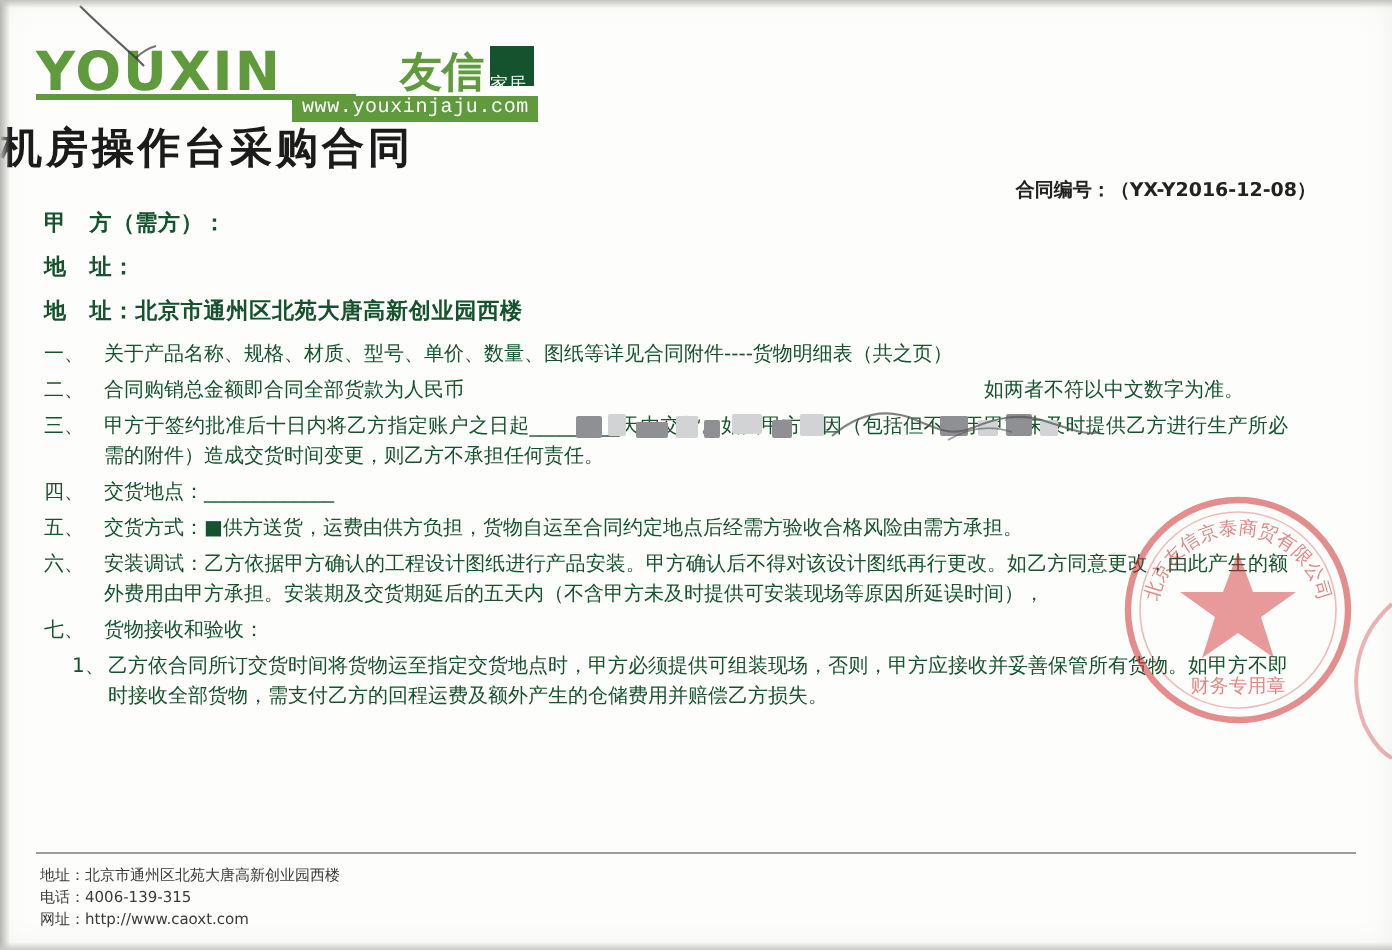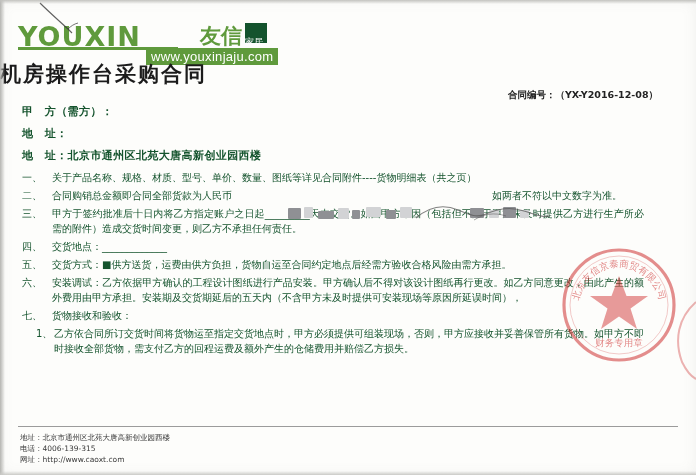--- a/index.html
+++ b/index.html
@@ -88,26 +88,26 @@
     font-size: 9px;
     line-height: 10px;
     text-align: left;
     padding-top: 14px;
     box-sizing: border-box;
   }
   .logo-url {
     position: absolute;
     left: 128px;
     top: 26px;
-    font-size: 13px;
+    font-size: 10px;
     color: #ffffff;
     background: #5f9a3c;
     padding: 1px 5px 1px 5px;
     letter-spacing: 0.3px;
-    font-family: Liberation Sans, sans-serif;
+    font-family: Liberation Mono, monospace;
   }
   .logo-underline {
     position: absolute;
     left: 0;
     top: 25px;
     width: 160px;
     height: 3px;
     background: #5f9a3c;
   }
 

